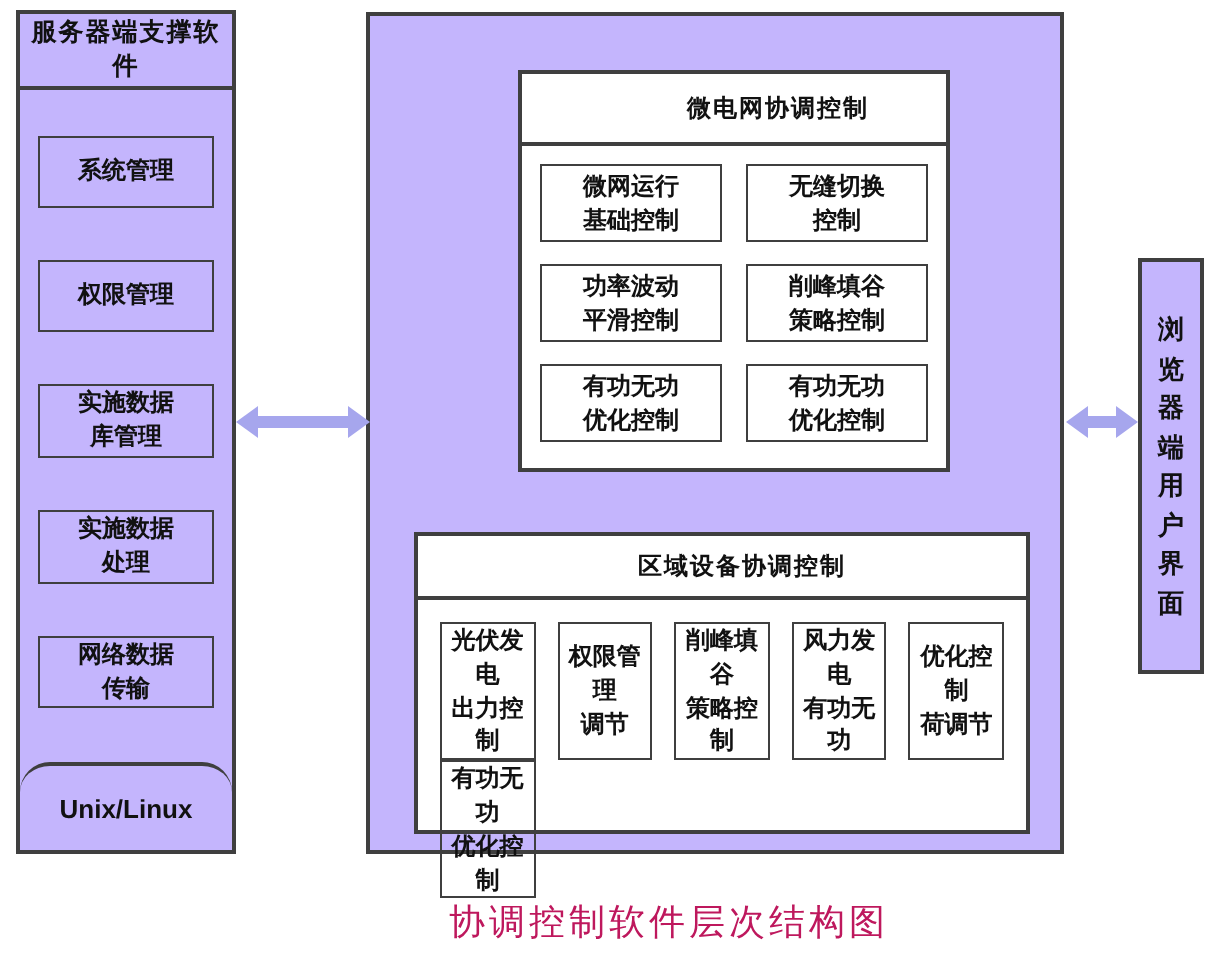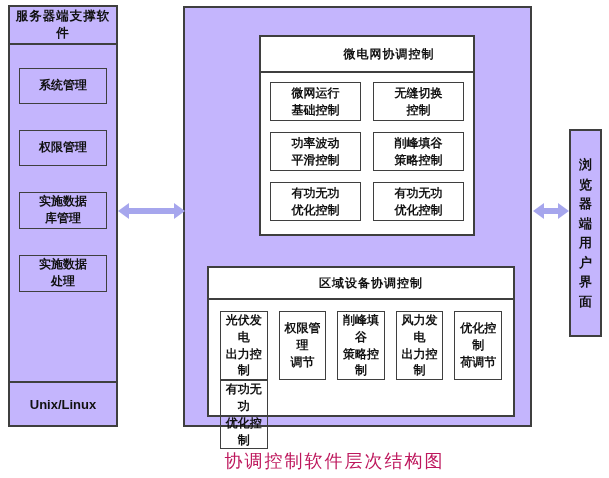--- a/index.html
+++ b/index.html
@@ -38,21 +38,21 @@
     font-size: 12px;
     color: #111111;
     line-height: 1.45;
     white-space: pre-line;
   }
   .lbox:first-child { margin-top: 23px; }
   .left-footer {
     position: absolute; left: 0; right: 0; bottom: 0; height: 44px;
     border-top: 2px solid #3f3f3f;
     display: flex; align-items: center; justify-content: center;
-    font-weight: bold; font-size: 13px; color: #111111;
+    font-weight: bold; font-size: 13px; color: #111111; border-radius: 15px;
   }
   
   .mid-panel { left: 183px; top: 6px; width: 349px; height: 421px; }
   .mid-panel > .panel-title { margin-top: 7px; }
   .group { position: absolute; border: 2px solid #3f3f3f; background: #ffffff; }
   .group-a { left: 74px; top: 27px; width: 216px; height: 201px; }
   .group-b { left: 22px; top: 258px; width: 308px; height: 151px; }
   .group-title {
     border-bottom: 2px solid #3f3f3f;
     display: flex; align-items: center; justify-content: center;
@@ -130,20 +130,22 @@
 
   <div class="panel left-col">
     <div class="panel-title">服务器端支撑软件</div>
     <div>
       <div class="lbox">系统管理</div>
       <div class="lbox">权限管理</div>
       <div class="lbox">实施数据
 库管理</div>
       <div class="lbox">实施数据
 处理</div>
+      <div class="lbox">网络数据
+传输</div>
     </div>
     <div class="left-footer">Unix/Linux</div>
   </div>
 
   <div class="panel mid-panel">
 
     <div class="group group-a">
       <div class="group-title">微电网协调控制</div>
       <div class="group-grid">
         <div class="cell">微网运行
@@ -164,21 +166,21 @@
     <div class="group group-b">
       <div class="group-title">区域设备协调控制</div>
       <div class="group-grid">
         <div class="cell">光伏发电
 出力控制</div>
         <div class="cell">权限管理
 调节</div>
         <div class="cell">削峰填谷
 策略控制</div>
         <div class="cell">风力发电
-出力控制</div>
+有功无功</div>
         <div class="cell">优化控制
 荷调节</div>
         <div class="cell">有功无功
 优化控制</div>
       </div>
     </div>
   </div>
 
   <div class="panel right-box">
     <div class="vtext">浏览器端用户界面</div>

